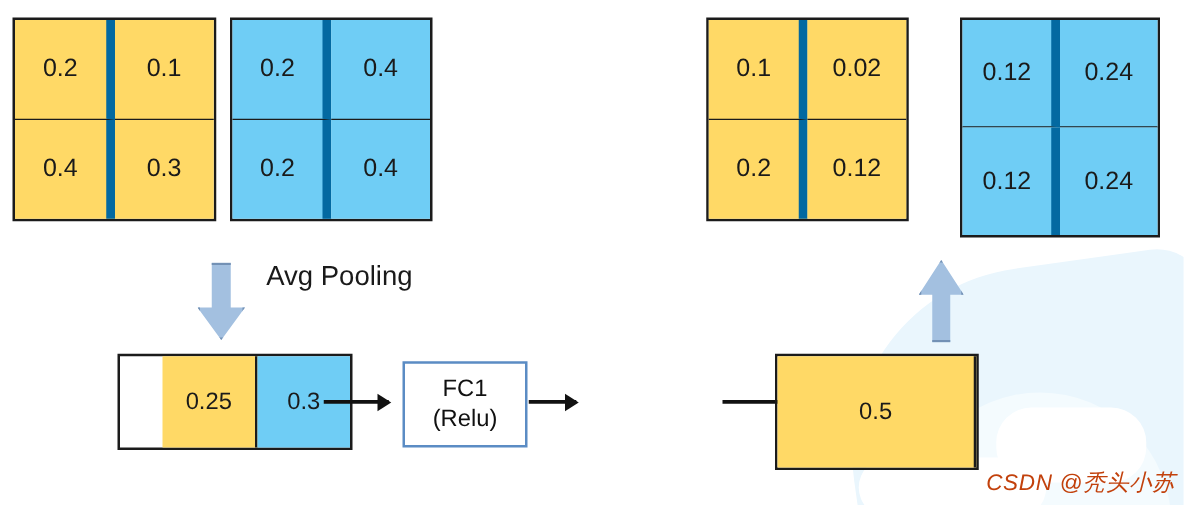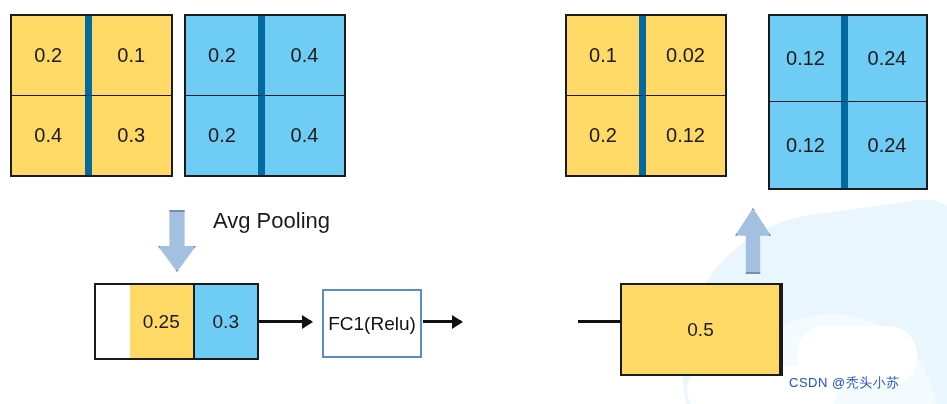--- a/index.html
+++ b/index.html
@@ -90,21 +90,21 @@
   .vec2 .cell.c-yellow { background: #ffd966; border-right: 2px solid #1b1b1b; }
   .vec2 .cell.c-blue   { background: #6fcdf5; }
 
   
   .fcbox {
     position: absolute;
     background: #ffffff;
     border: 2px solid #5b8cc4;
     box-sizing: border-box;
     display: flex;
-    flex-direction: row;
+    flex-direction: column;
     align-items: center;
     justify-content: center;
     line-height: 1.22;
     font-size: 19px;
     color: #111111;
   }
 
   
   .conn {
     position: absolute;
@@ -138,24 +138,25 @@
 
   .caption {
     position: absolute;
     font-size: 22px;
     color: #1a1a1a;
     white-space: nowrap;
   }
 
   .watermark {
     position: absolute;
-    font-size: 13px;
-    color: #1d4ed8;
+    font-size: 18px;
+    color: #c2410c;
     white-space: nowrap;
     letter-spacing: 0.5px;
+    font-style: italic;
   }
 </style>
 </head>
 <body>
 
 <div id="canvas">
 
   <div class="cloud-wm cloud-a"></div>
   <div class="cloud-wm cloud-b"></div>
   <div class="cloud-wm cloud-c"></div>
@@ -187,21 +188,21 @@
     <div class="cell">0.24</div>
     <div class="cell">0.12</div>
     <div class="cell">0.24</div>
   </div>
 
   <div class="block-arrow arrow-down" style="left:158px; top:210px; width:38px; height:62px;"></div>
   <div class="caption" style="left:213px; top:208px;">Avg Pooling</div>
 
   <div class="block-arrow arrow-up" style="left:735px; top:208px; width:36px; height:66px;"></div>
 
-  <div class="vec2" style="left:94px; top:283px; width:165px; height:77px;padding-left:34px;">
+  <div class="vec2" style="left:94px; top:283px; width:188px; height:77px;padding-left:34px;">
     <div class="cell c-yellow">0.25</div>
     <div class="cell c-blue">0.3</div>
   </div>
 
   <div class="conn" style="left:259px; top:320px; width:52px;"></div>
 
   <div class="fcbox" style="left:322px; top:289px; width:100px; height:69px;">
     <span>FC1</span>
     <span>(Relu)</span>
   </div>

